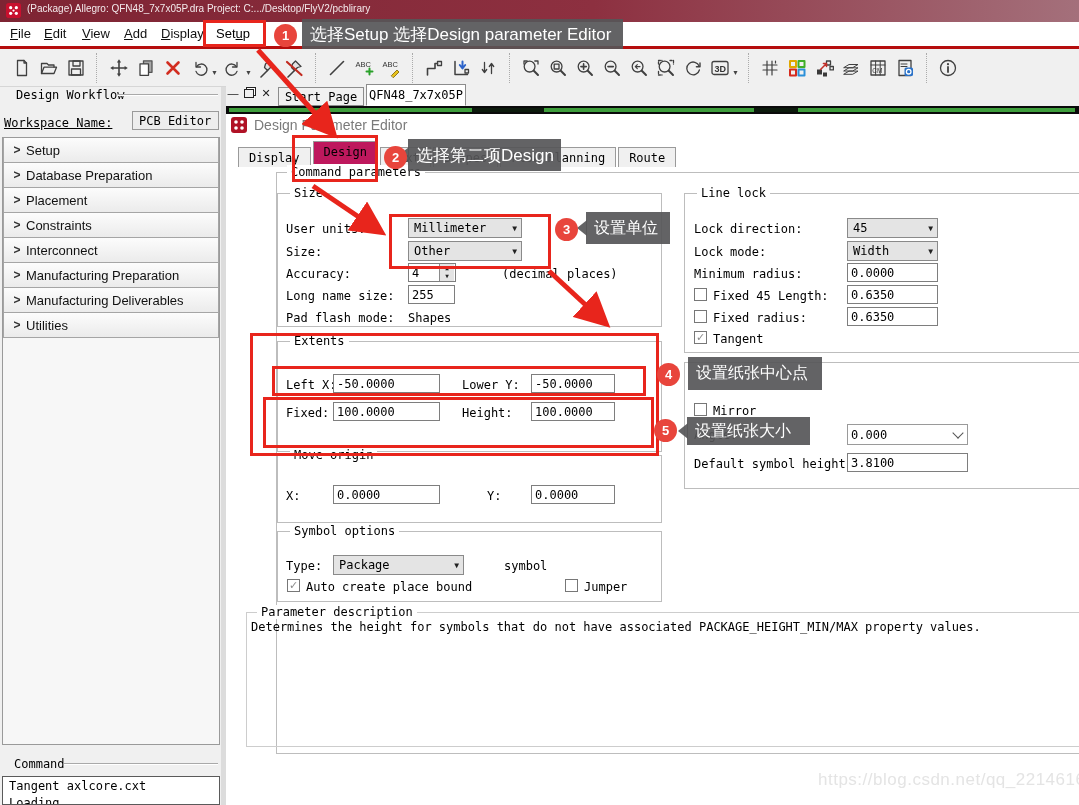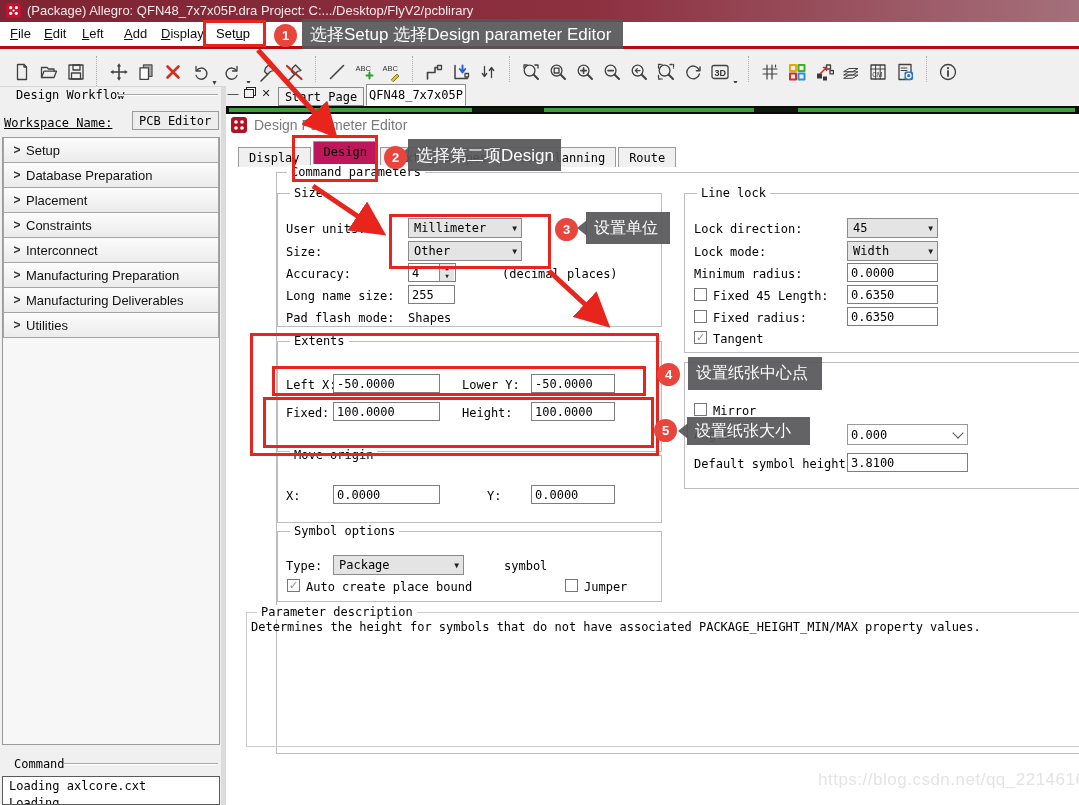--- a/index.html
+++ b/index.html
@@ -2,29 +2,29 @@
 <html><head>
 <meta charset="utf-8">
 <style>
   html,body{margin:0;padding:0;background:#777;}
   #screen{position:relative;width:1079px;height:805px;background:#fff;overflow:hidden;
           font-family:"Liberation Sans",sans-serif;-webkit-font-smoothing:antialiased;}
   .abs{position:absolute;}
   .mono{font-family:"DejaVu Sans Mono",monospace;font-size:12px;color:#000;}
   
   #titlebar{left:0;top:0;width:1079px;height:22px;background:linear-gradient(90deg,#7e2433 0%,#8d3040 55%,#a4707b 100%);
-            display:flex;align-items:center;color:#f3e9eb;font-size:13px;}
+            display:flex;align-items:center;color:#f3e9eb;font-size:10px;}
   
   #menubar{left:0;top:22px;width:1079px;height:24px;background:#fff;}
   .menu-item{position:absolute;top:4px;font-size:13px;color:#111;cursor:default;display:inline-block;}
   .menu-item::first-letter{text-decoration:underline;}
   #redline{left:0;top:46px;width:1079px;height:3px;background:#b50d0d;}
   
   #toolbar{left:0;top:49px;width:1079px;height:38px;background:#f0f0f0;border-bottom:1px solid #d6d6d6;
-           display:flex;align-items:flex-end;padding-left:8px;box-sizing:border-box;}
+           display:flex;align-items:center;padding-left:8px;box-sizing:border-box;}
   .tb-icon{width:27px;height:28px;display:flex;align-items:center;justify-content:center;flex:0 0 auto;}
   .tb-sep{width:1px;height:30px;border-left:1px dotted #ababab;margin:0 7px;flex:0 0 auto;}
   .dd-arr{font-size:7px;color:#444;margin:10px 2px 0 -2px;flex:0 0 auto;}
   
   #sidebar{left:0;top:87px;width:222px;height:718px;background:#f0f0f0;}
   .groove{height:1px;background:#a9a9a9;border-bottom:1px solid #fff;position:absolute;}
   .ws-item{height:24px;border:1px solid #a5a5a5;border-top:none;background:linear-gradient(#fcfcfc,#ebebeb);
            display:flex;align-items:center;font-size:13px;color:#111;}
   .ws-item .chev{width:18px;text-align:center;font-weight:bold;font-size:12px;color:#333;margin-left:4px;}
   
@@ -72,21 +72,21 @@
           <circle cx="11" cy="11" r="1.7" fill="#fff"></circle>
           <circle cx="8" cy="8" r="1.2" fill="#fff"></circle>
         </svg>
     </span>
     <span class="abs" style="left:27px;top:3px;">(Package) Allegro: QFN48_7x7x05P.dra  Project: C:.../Desktop/FlyV2/pcblirary</span>
   </div>
 
   <div id="menubar" class="abs">
     <span class="menu-item" style="left:10px;">File</span>
     <span class="menu-item" style="left:44px;">Edit</span>
-    <span class="menu-item" style="left:82px;">Left</span>
+    <span class="menu-item" style="left:82px;">View</span>
     <span class="menu-item" style="left:124px;">Add</span>
     <span class="menu-item" style="left:161px;">Display</span>
     <span class="abs" style="left:216px;top:4px;font-size:13px;"><span>Set</span><span style="text-decoration:underline;">u</span><span>p</span></span>
   </div>
   <div id="redline" class="abs"></div>
 
   <div id="toolbar" class="abs">
       <span class="tb-icon">
         <svg width="20" height="20" viewBox="0 0 20 20" stroke="#404040" fill="none" stroke-width="1.3" stroke-linecap="round" stroke-linejoin="round">
           <path d="M5.5 2.5 H12 L14.5 5 V17.5 H5.5 Z"></path>
@@ -334,21 +334,21 @@
           <span>Manufacturing Deliverables</span>
         </div>
         <div class="ws-item">
           <span class="chev">&gt;</span>
           <span>Utilities</span>
         </div>
       </div>
     <div class="abs mono" style="left:14px;top:670px;">Command</div>
     <div class="groove" style="left:64px;top:676px;width:154px;"></div>
     <div class="abs" style="left:2px;top:689px;width:218px;height:29px;background:#fff;border:1px solid #5a5a5a;overflow:hidden;box-sizing:border-box;">
-      <div class="mono" style="padding:2px 0 0 6px;white-space:nowrap;">Loading axlcore.cxt</div>
+      <div class="mono" style="padding:2px 0 0 6px;white-space:nowrap;">Tangent axlcore.cxt</div>
       <div class="mono" style="padding:3px 0 0 6px;white-space:nowrap;">Loading ...</div>
     </div>
   </div>
   <div class="abs" style="left:221px;top:87px;width:5px;height:718px;background:#dcdcdc;"></div>
 
   <div class="abs" style="left:226px;top:83px;width:853px;height:23px;background:#f0f0f0;">
     <span class="winctl" style="left:0px;top:4px;">—</span>
     <span class="winctl" style="left:16px;top:5px;"><span class="restore-glyph"></span></span>
     <span class="winctl" style="left:33px;top:4px;">✕</span>
   </div>

